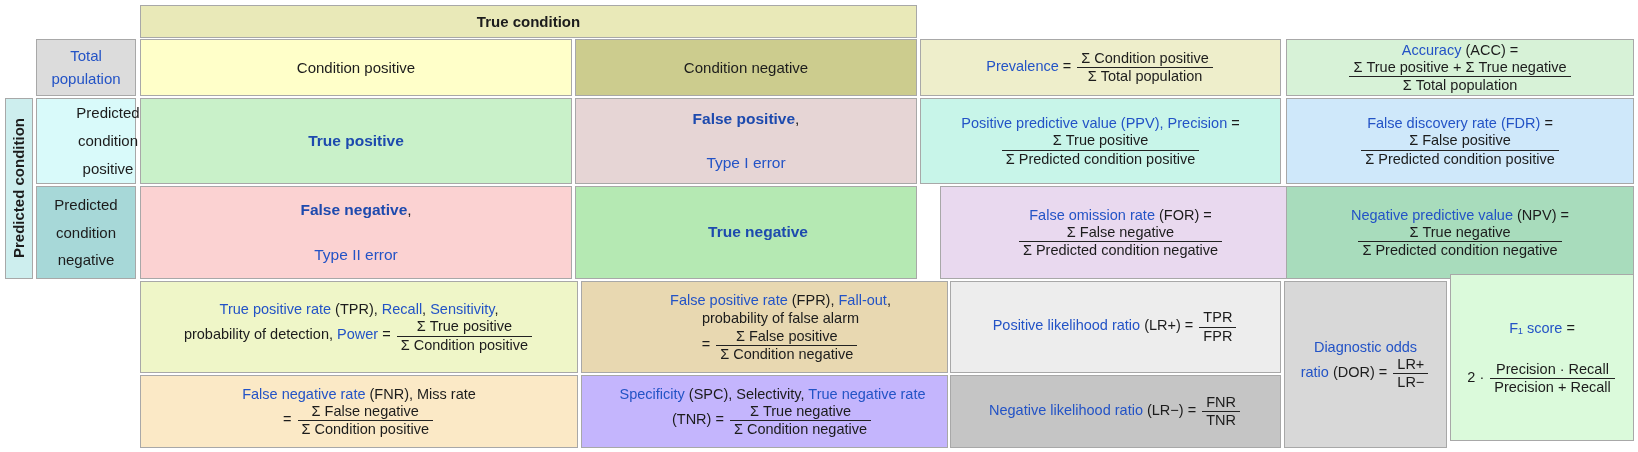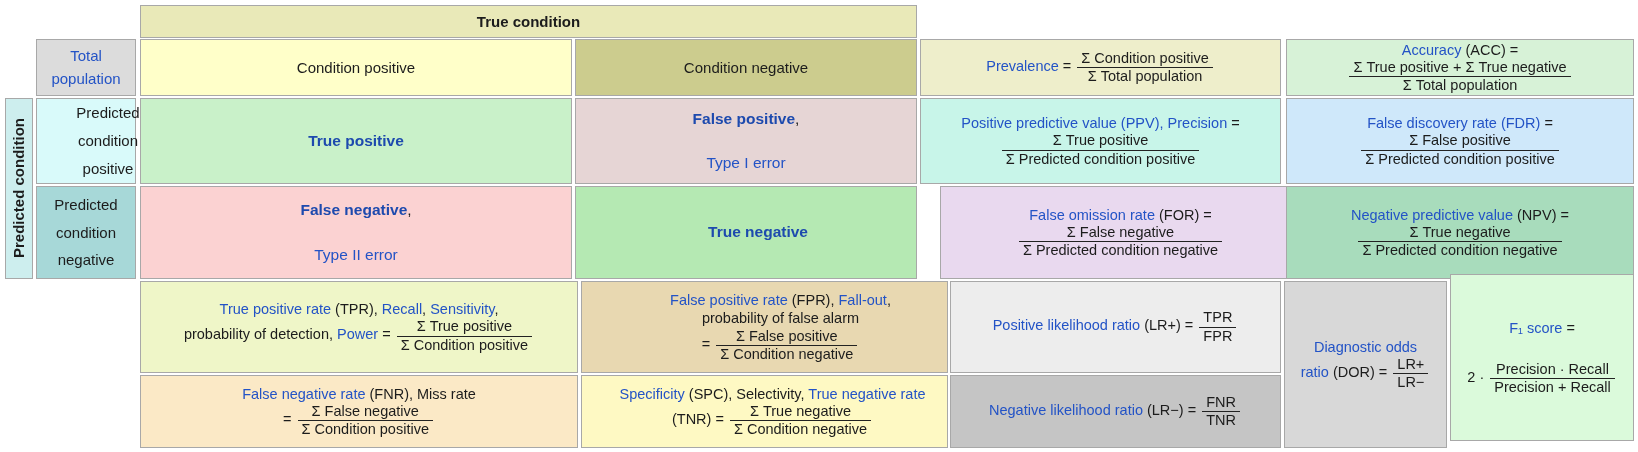--- a/index.html
+++ b/index.html
@@ -166,18 +166,18 @@
   <div class="cell fsm gap6" id="c-f1" style="background: rgb(219, 250, 219);">
     <div class="ln"><span class="lk">F₁ score</span><span> =</span></div>
     <div class="ln"><span>2 · </span><span class="frac"><span class="num">Precision · Recall</span><span class="den">Precision + Recall</span></span></div>
   </div>
 
   <div class="cell fsm" id="c-fnr" style="background: rgb(251, 233, 198);">
     <div class="ln"><span class="lk">False negative rate</span><span> (FNR), Miss rate</span></div>
     <div class="ln"><span>= </span><span class="frac"><span class="num">Σ False negative</span><span class="den">Σ Condition positive</span></span></div>
   </div>
 
-  <div class="cell fsm" id="c-spc" style="background: #fef9c3; padding-left: 16px;">
+  <div class="cell fsm" id="c-spc" style="background: #c4b5fd; padding-left: 16px;">
     <div class="ln"><span class="lk">Specificity</span><span> (SPC), Selectivity, </span><span class="lk">True negative rate</span></div>
     <div class="ln"><span>(TNR) = </span><span class="frac"><span class="num">Σ True negative</span><span class="den">Σ Condition negative</span></span></div>
   </div>
 
 </div>
 
 </body></html>

